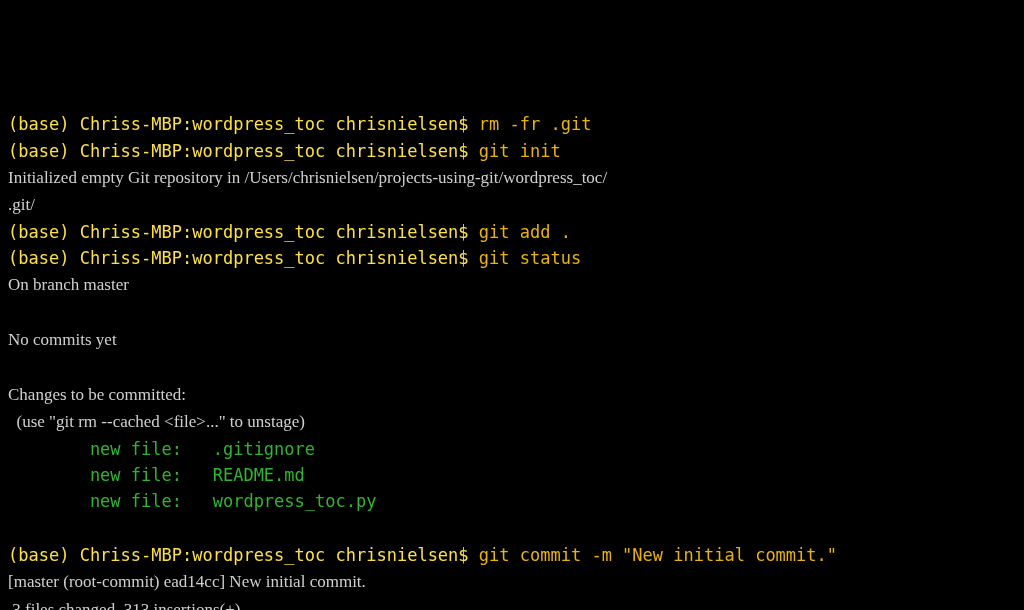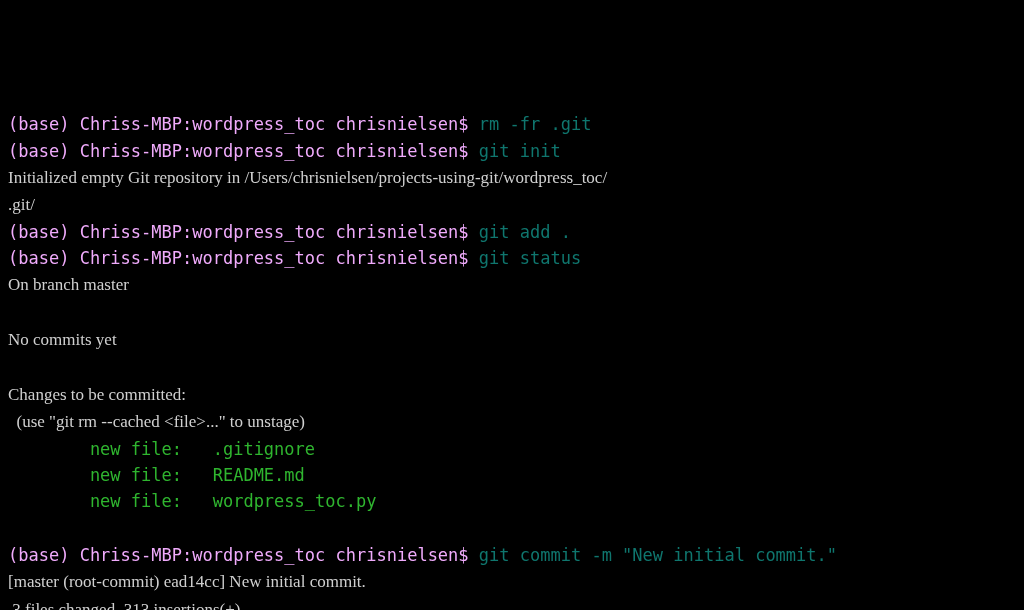--- a/index.html
+++ b/index.html
@@ -16,24 +16,24 @@
       padding: 6px 8px;
       width: 1024px;
       height: 610px;
       overflow: hidden;
       white-space: pre;
     }
     .line {
       display: block;
     }
     .prompt-segment {
-      color: #f0abfc;
+      color: #fde047;
     }
     .command {
-      color: #0f766e;
+      color: #eab308;
     }
     .output {
       color: #d0d0d0;
       font-family: Liberation Serif, serif;
     }
     .green {
       color: #2fb52f;
     }
   </style>
 </head>

